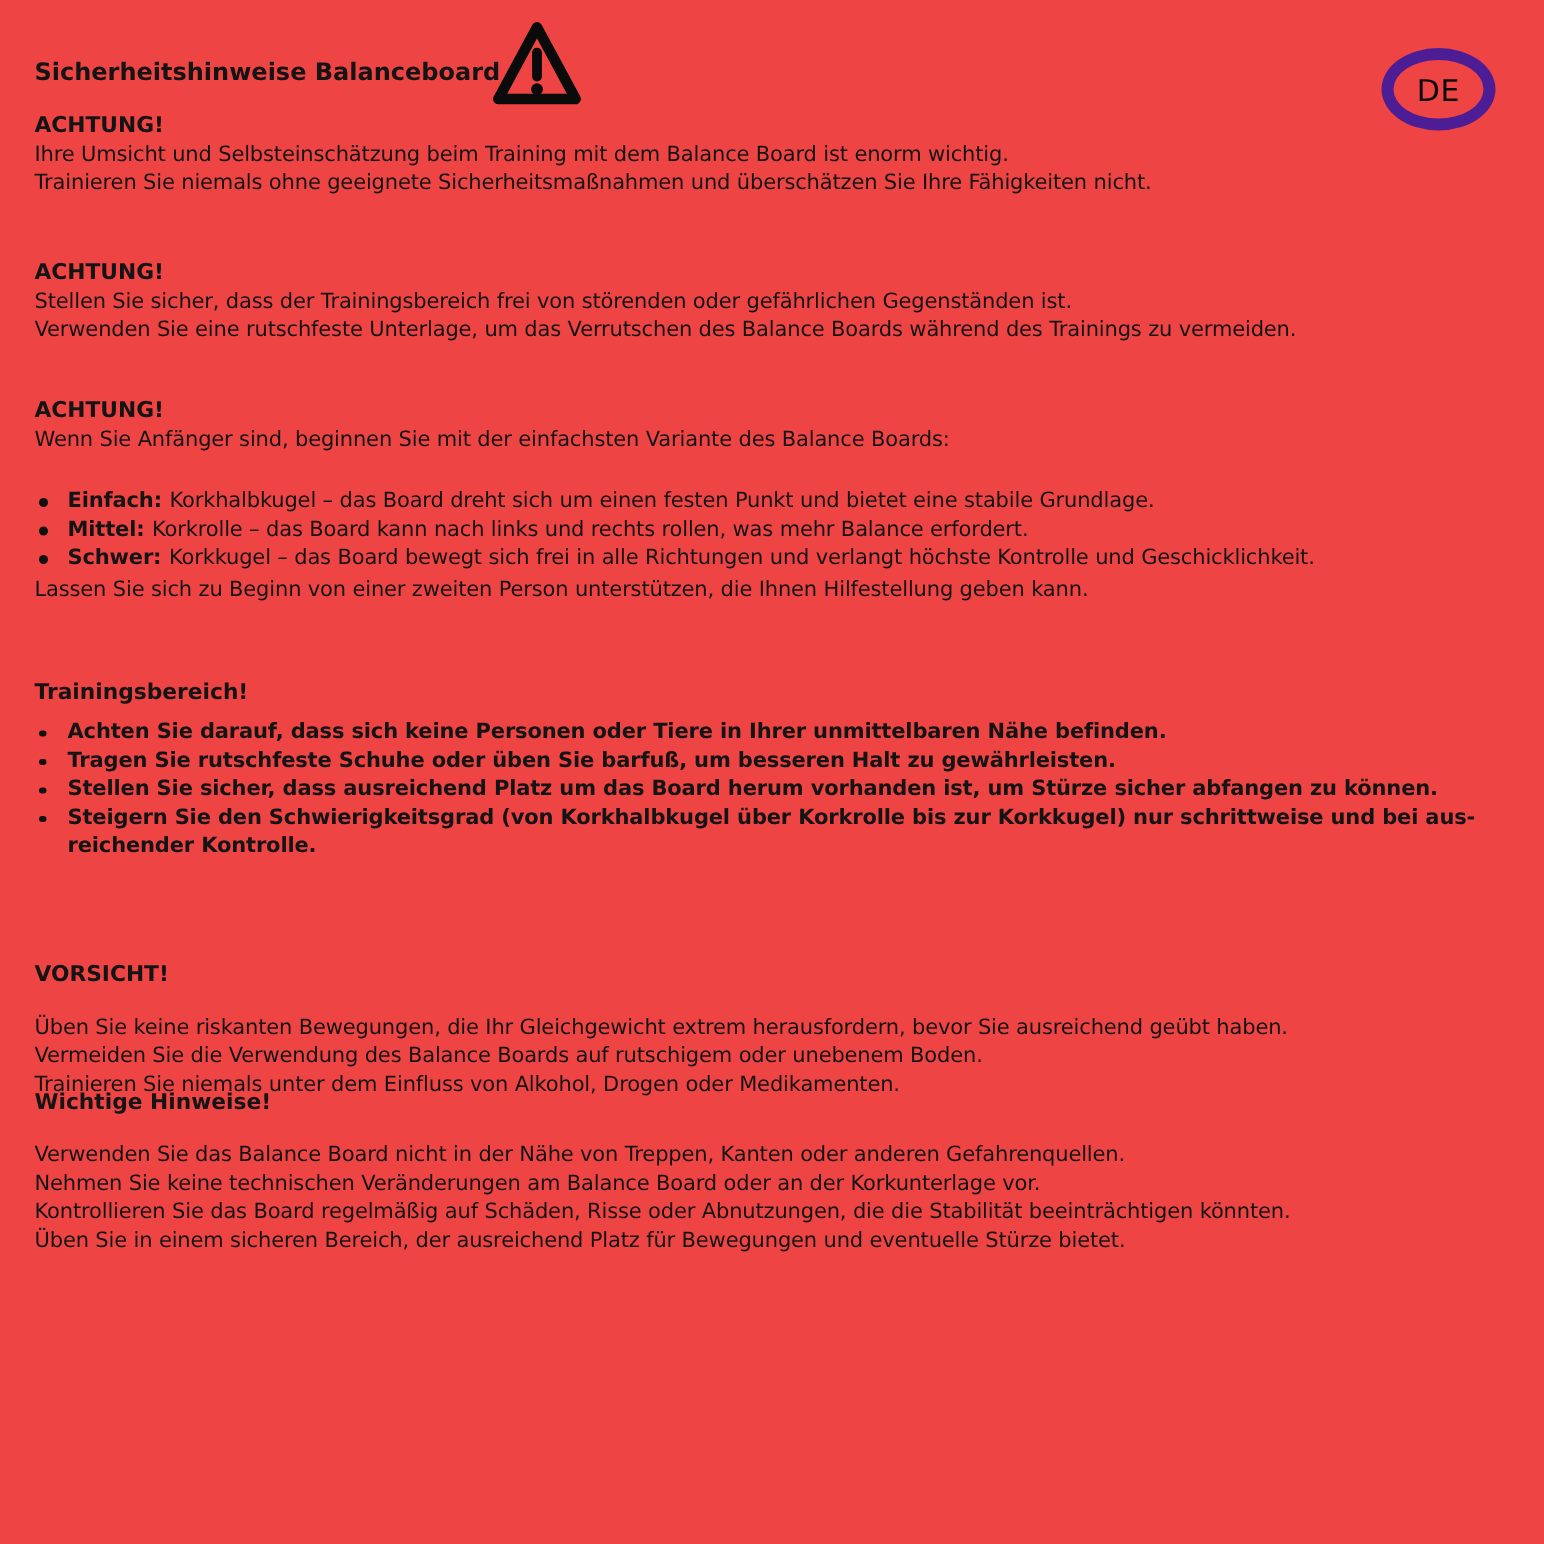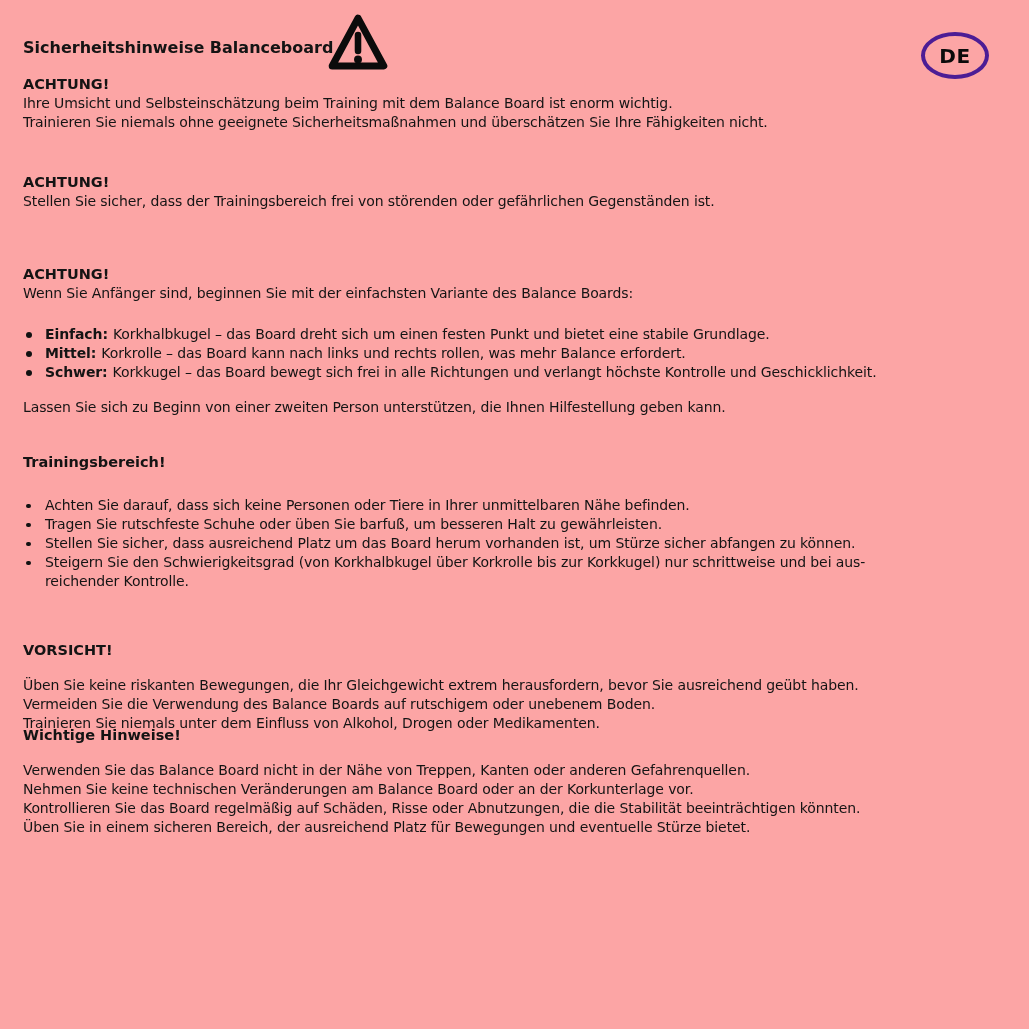--- a/index.html
+++ b/index.html
@@ -1,20 +1,20 @@
 <!DOCTYPE html>
 <html lang="de"><head>
 <meta charset="utf-8">
 <style>
   html, body { margin: 0; padding: 0; background: #ffffff; }
   .page {
     position: relative;
     width: 1029px;
     height: 1029px;
-    background: #fca5a5;
+    background: #ef4444;
     color: #141414;
     font-family: "DejaVu Sans", sans-serif;
     overflow: hidden;
   }
   .page-title {
     position: absolute;
     left: 23px;
     top: 38px;
     font-size: 16px;
     font-weight: 700;
@@ -25,27 +25,27 @@
     position: absolute;
     left: 328px;
     top: 12px;
   }
   .lang-badge {
     position: absolute;
     left: 921px;
     top: 32px;
     width: 60px;
     height: 39px;
-    border: 4px solid #4c1d95;
+    border: 8px solid #4c1d95;
     border-radius: 50%;
     display: flex;
     align-items: center;
     justify-content: center;
     font-size: 20px;
-    font-weight: 700;
+    font-weight: 400;
     letter-spacing: 0.5px;
     color: #0b0b0b;
   }
   .section {
     position: absolute;
     left: 23px;
     width: 995px;
   }
   .section-heading {
     font-size: 14.5px;
@@ -54,28 +54,28 @@
     margin: 0;
     white-space: nowrap;
   }
   .line {
     font-size: 14px;
     line-height: 19px;
     letter-spacing: -0.1px;
     white-space: nowrap;
   }
   .para { margin-top: 16px; }
-  .outro { margin-top: 16px; }
+  .outro { margin-top: 2px; }
   ul.bullet-list {
     list-style: none;
     margin: 0;
     padding: 0;
   }
   ul.bullet-list.lead-list  { margin-top: 22px; }
-  ul.bullet-list.plain-list { margin-top: 24px; }
+  ul.bullet-list.plain-list { margin-top: 7px; font-weight: bold; }
   li.bullet-item { display: flex; align-items: flex-start; }
   .dot {
     flex-shrink: 0;
     border-radius: 50%;
     background: #111111;
   }
   .lead-list .dot  { width: 6px; height: 6px; margin: 7px 13px 0 3px; }
   .plain-list .dot { width: 4.5px; height: 4.5px; margin: 7.5px 14.5px 0 3px; }
   .bullet-text { min-width: 0; }
   .lead { font-weight: 700; margin-right: 5px; }
@@ -109,20 +109,21 @@
 
   <section class="section" id="s1">
     <h2 class="section-heading">ACHTUNG!</h2>
     <div class="line">Ihre Umsicht und Selbsteinschätzung beim Training mit dem Balance Board ist enorm wichtig.</div>
     <div class="line">Trainieren Sie niemals ohne geeignete Sicherheitsmaßnahmen und überschätzen Sie Ihre Fähigkeiten nicht.</div>
   </section>
 
   <section class="section" id="s2">
     <h2 class="section-heading">ACHTUNG!</h2>
     <div class="line">Stellen Sie sicher, dass der Trainingsbereich frei von störenden oder gefährlichen Gegenständen ist.</div>
+    <div class="line">Verwenden Sie eine rutschfeste Unterlage, um das Verrutschen des Balance Boards während des Trainings zu vermeiden.</div>
   </section>
 
   <section class="section" id="s3">
     <h2 class="section-heading">ACHTUNG!</h2>
     <div class="line">Wenn Sie Anfänger sind, beginnen Sie mit der einfachsten Variante des Balance Boards:</div>
     <ul class="bullet-list lead-list">
       <li class="bullet-item">
         <span class="dot"></span>
         <div class="bullet-text line">
           <span class="lead">Einfach:</span><span>Korkhalbkugel – das Board dreht sich um einen festen Punkt und bietet eine stabile Grundlage.</span>

